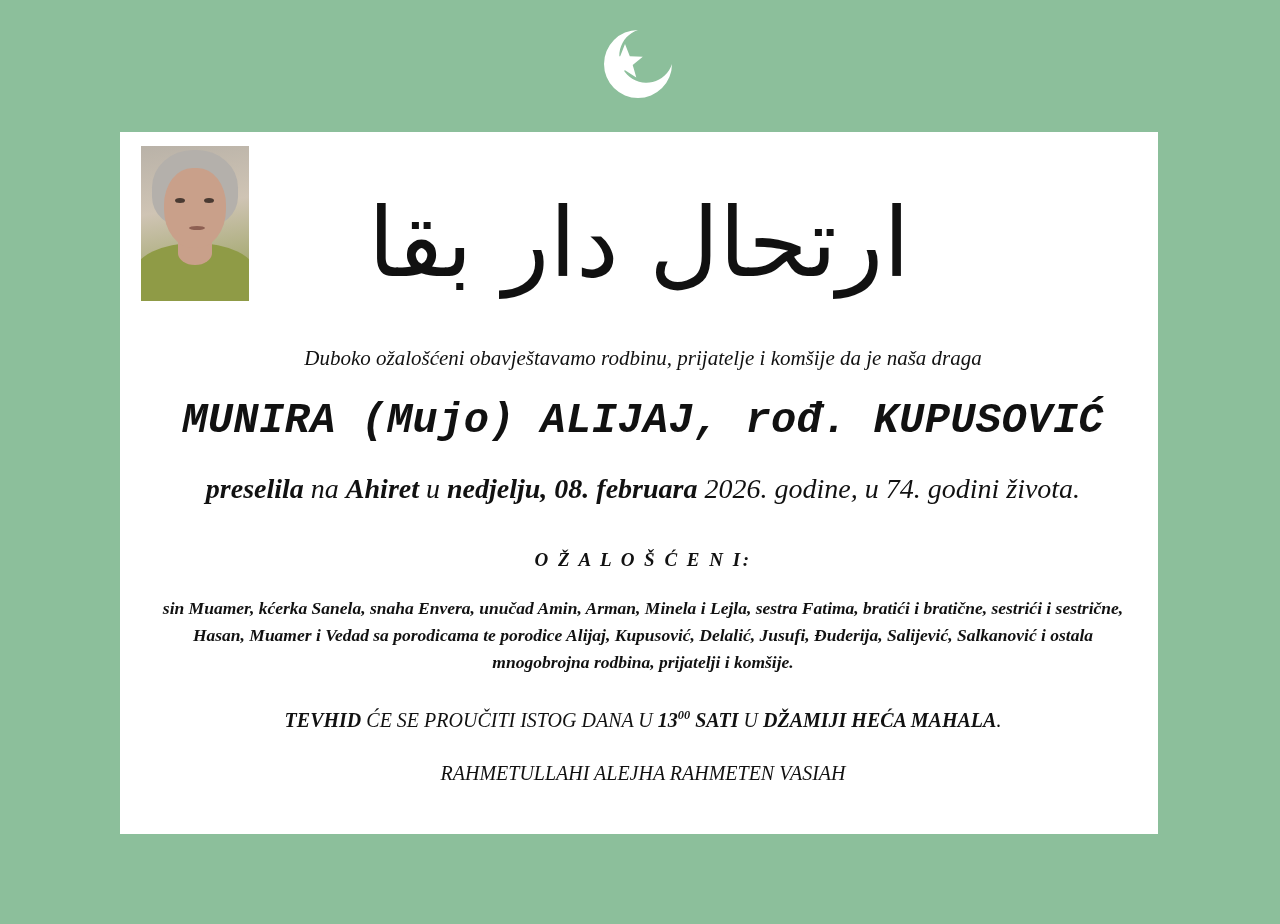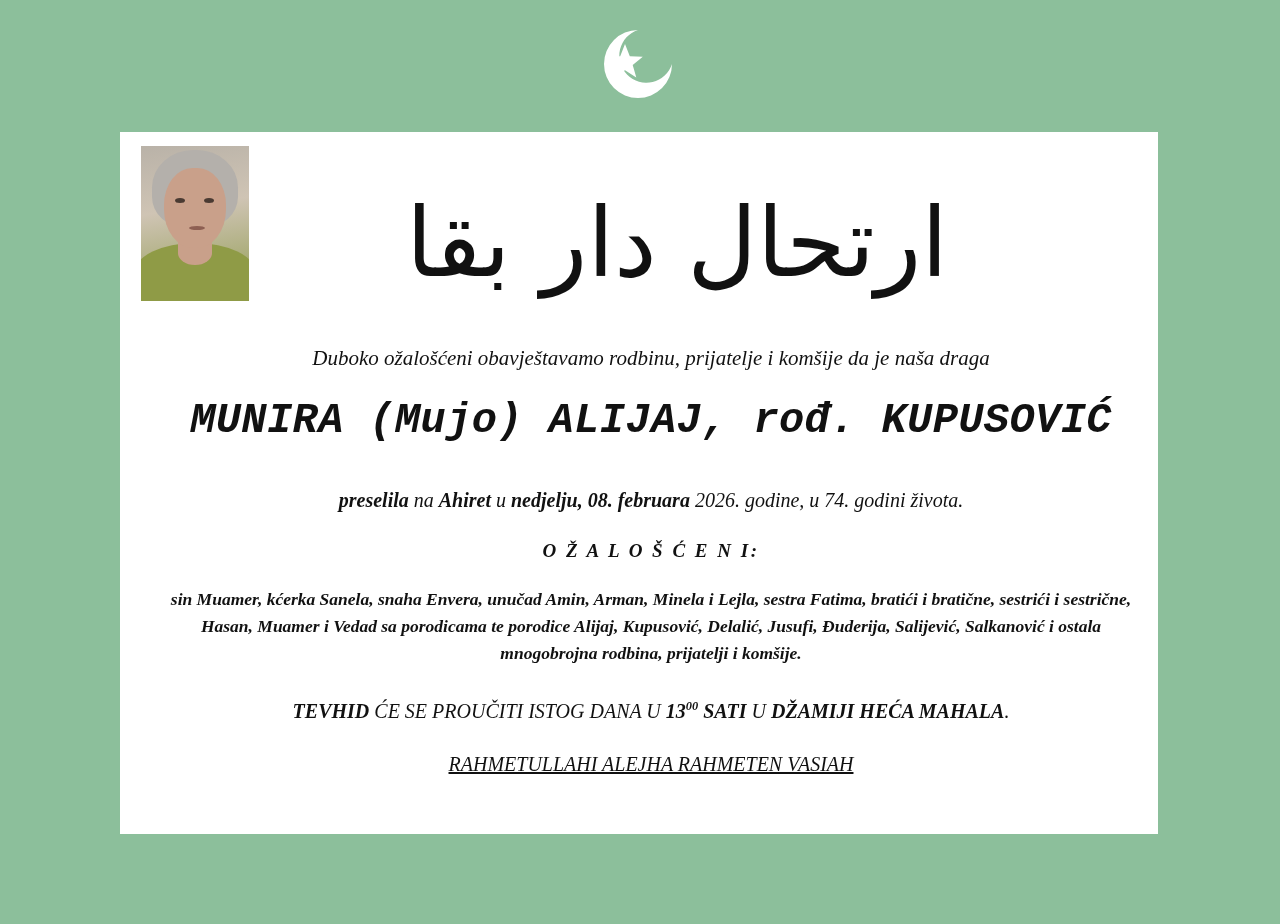--- a/index.html
+++ b/index.html
@@ -114,25 +114,24 @@
     left: 0;
     top: 20px;
     width: 1038px;
     text-align: center;
     font-size: 96px;
     line-height: 1.9;
     color: #111;
     font-family: "DejaVu Sans", sans-serif;
     direction: rtl;
     white-space: nowrap;
-    margin-left: 38px;
   }
   .body-text {
     position: absolute;
-    left: 12px;
+    left: 4px;
     top: 200px;
     width: 1038px;
     text-align: center;
     color: #111;
   }
   .line {
     font-style: italic;
     margin: 0;
   }
   .l-intro {
@@ -141,48 +140,47 @@
   }
   .l-name {
     font-size: 42px;
     font-weight: bold;
     font-style: italic;
     margin-top: 26px;
     letter-spacing: 0.4px;
     font-family: Liberation Mono, monospace;
   }
   .l-passed {
-    font-size: 20px;
-    margin-top: 44px;
+    font-size: 28px;
+    margin-top: 28px;
   }
   .l-funeral {
     font-size: 20px;
     margin-top: 28px;
   }
   .l-mourners-head {
     font-size: 19px;
     font-weight: bold;
-    margin-top: 28px;
+    margin-top: 44px;
     letter-spacing: 2.5px;
   }
   .l-mourners {
     font-size: 17.5px;
     font-weight: bold;
     line-height: 1.55;
     margin-top: 24px;
     padding: 0 26px;
   }
   .l-tevhid {
     font-size: 20px;
     margin-top: 32px;
   }
   .l-dua {
     font-size: 20px;
     margin-top: 30px;
-    text-decoration: underline;
   }
   b { font-weight: bold; }
   .sup {
     font-size: 0.62em;
     vertical-align: super;
     font-weight: bold;
   }
 </style>
 </head>
 <body>

